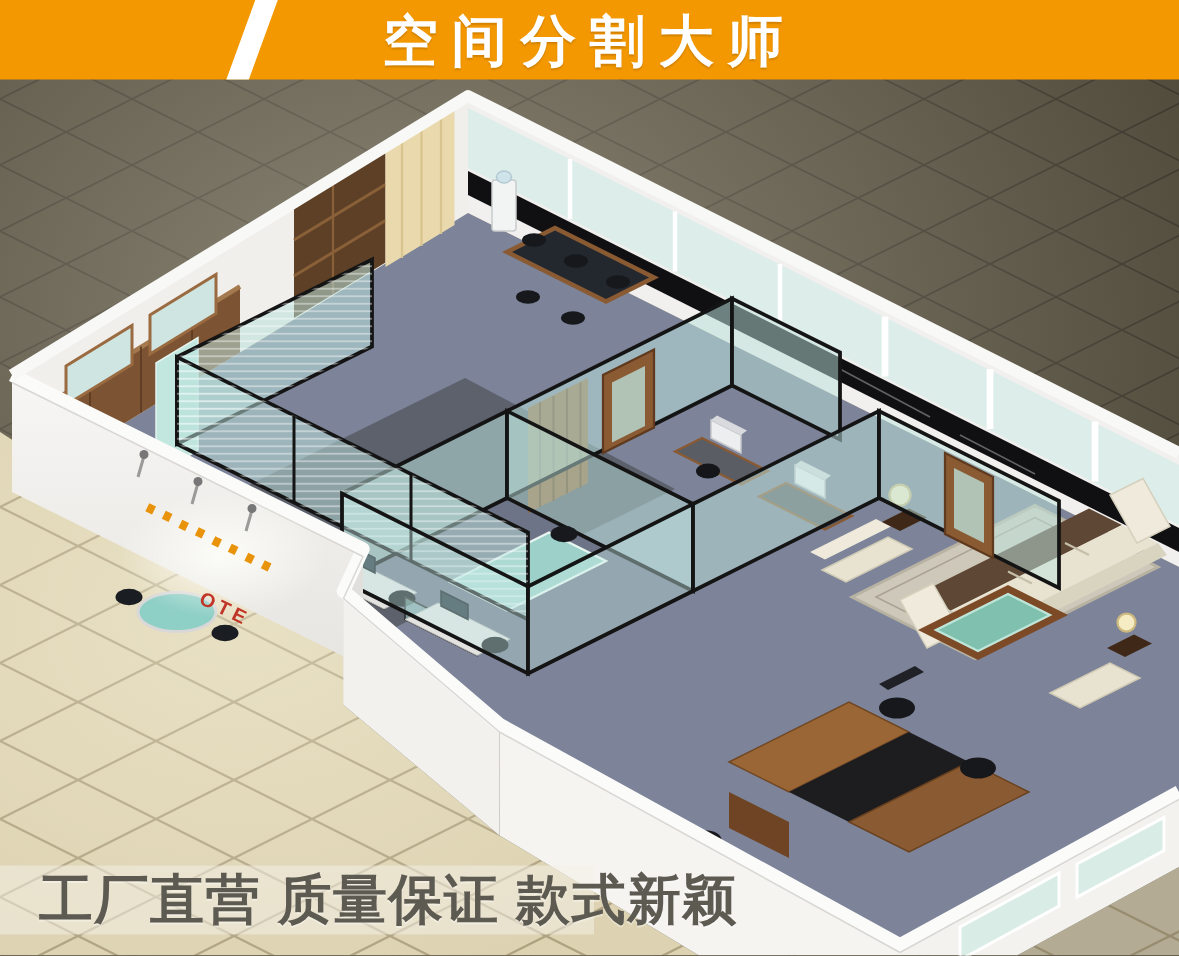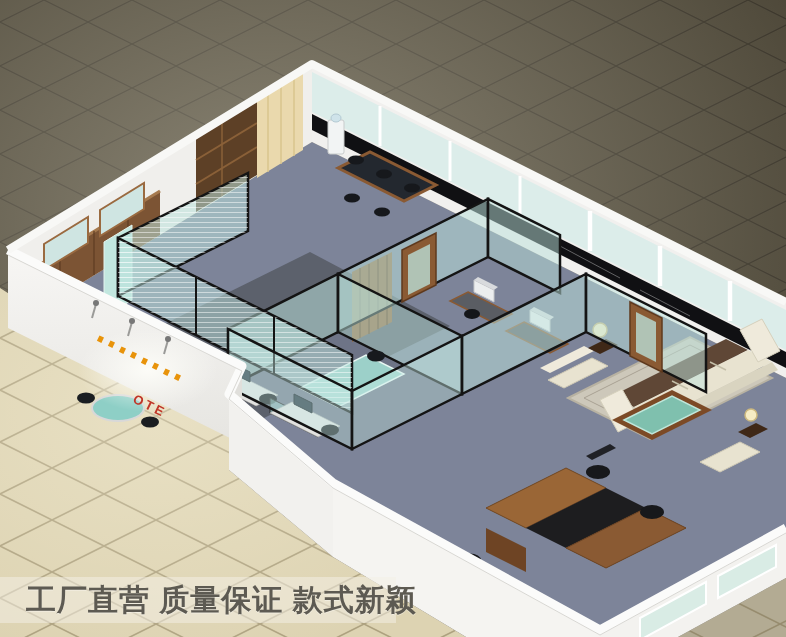--- a/index.html
+++ b/index.html
@@ -27,21 +27,21 @@
   }
   
   svg.scene{position:absolute;top:0;left:0;z-index:1;display:block;}
   
   .slogan-bar{
     position:absolute;left:0;top:577px;width:396px;height:46px;
     background:rgba(243,240,230,.52);z-index:6;
     display:flex;align-items:center;padding-left:26px;box-sizing:border-box;
   }
   .slogan-bar .slogan{
-    font-size:30px;font-weight:900;color:#5d5a52;
+    font-size:36px;font-weight:900;color:#5d5a52;
     letter-spacing:1px;white-space:nowrap;
     text-shadow:0 1px 0 rgba(255,255,255,.35);
   }
 </style>
 </head>
 <body>
 
 <div class="stage">
 
   <svg class="scene" width="786" height="637" viewBox="0 0 786 637">
@@ -304,18 +304,22 @@
         <rect x="131" y="352" width="5" height="6" transform="rotate(26 133 355)"></rect>
         <rect x="142" y="358" width="5" height="6" transform="rotate(26 144 361)"></rect>
         <rect x="153" y="363" width="5" height="6" transform="rotate(26 155 366)"></rect>
         <rect x="164" y="369" width="5" height="6" transform="rotate(26 166 372)"></rect>
         <rect x="175" y="374" width="5" height="6" transform="rotate(26 177 377)"></rect>
       </g>
       <text x="132" y="402" transform="rotate(26 132 402)" font-size="13" font-weight="bold" letter-spacing="3" fill="#c03527">OTE</text>
     </g>
   </svg>
 
+  <div class="banner">
+    <div class="slash"></div>
+    <div class="title">空间分割大师</div>
+  </div>
 
   <div class="slogan-bar">
     <span class="slogan">工厂直营 质量保证 款式新颖</span>
   </div>
 
 </div>
 
 </body></html>

